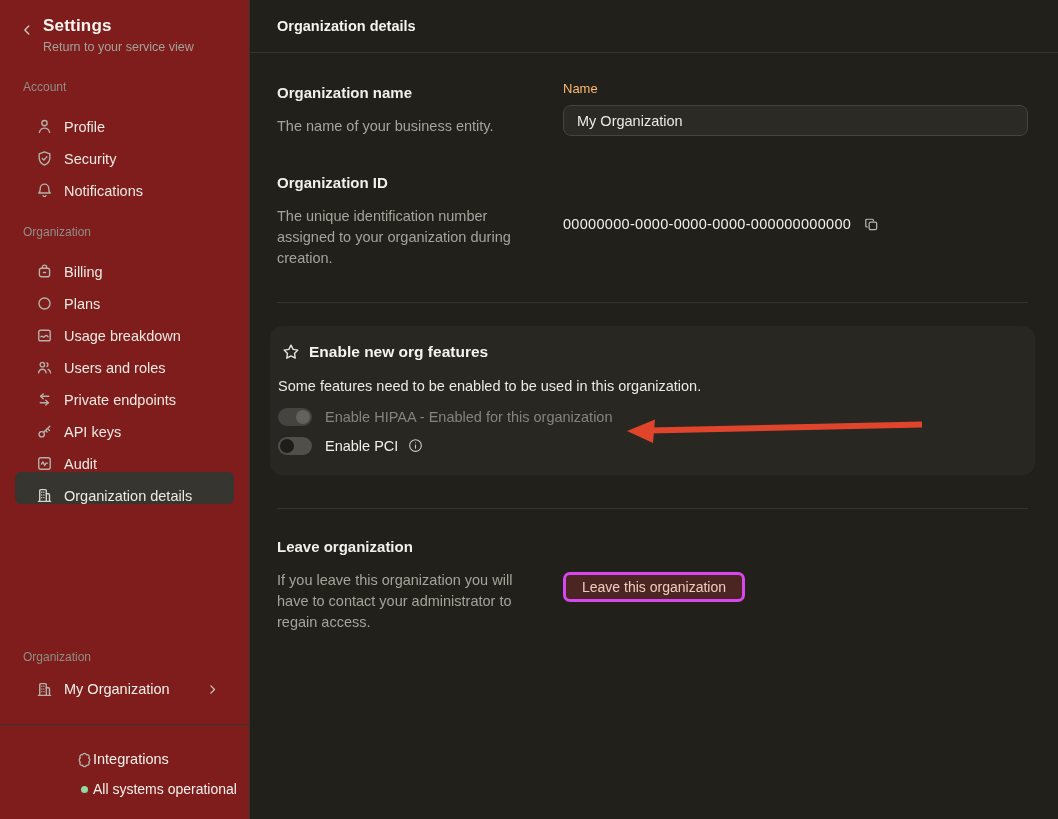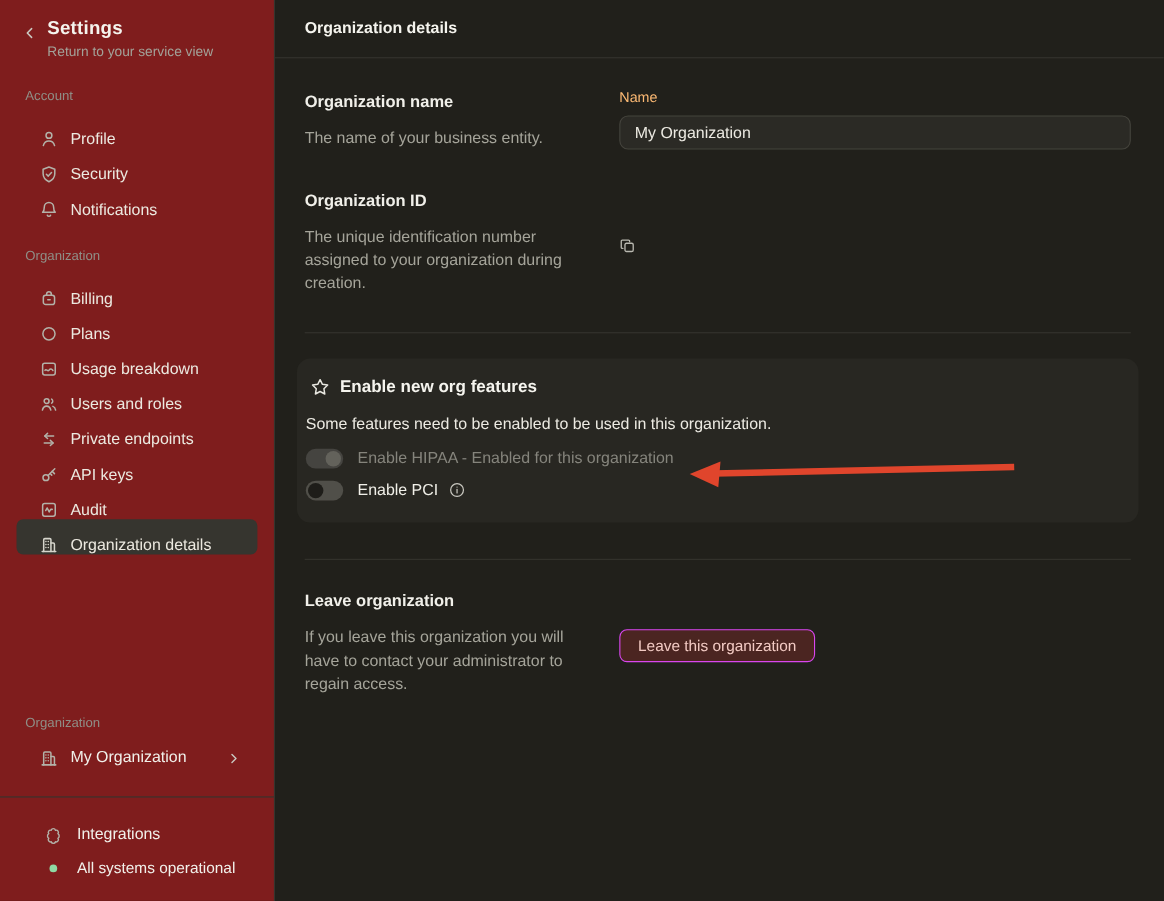--- a/index.html
+++ b/index.html
@@ -35,21 +35,21 @@
 
   .sb-bottom { margin-top:auto; }
   .org-row {
     display:flex; align-items:center; gap:11px;
     height:32px; padding:0 30px 0 36px; cursor:pointer; font-size:14.5px;
   }
   .org-row .ic { display:flex; color:#b3b2a9; }
   .org-row .chev { margin-left:auto; color:#c9c8c0; display:flex; }
   .sb-divider { border-top:1px solid #35342e; margin-top:19px; }
   .sb-footer { padding:19px 0 15px; }
-  .footer-row { display:flex; align-items:center; gap:13px; height:30px; padding-left:40px; font-size:14.5px; cursor:pointer; }
+  .footer-row { display:flex; align-items:center; gap:0; height:30px; padding-left:28px; font-size:14.5px; cursor:pointer;margin-left:48px; }
   .footer-row .ic { display:flex; color:#b3b2a9; }
   .status-dot { width:7px; height:7px; border-radius:50%; background:#8fd9a3; margin:0 5px; }
   .status-row { font-size:14px; }
 
   
   .main { flex:1; position:relative; display:flex; flex-direction:column; background:#21201b; }
   .main-header {
     height:53px; min-height:53px; border-bottom:1px solid #35342e;
     display:flex; align-items:center; padding-left:27px;
     font-size:14.5px; font-weight:700; color:#f5f4ee;
@@ -93,21 +93,21 @@
   .toggle.on-disabled .knob { left:18px; background:#63625b; }
   .toggle.off { background:#504f49; }
   .toggle.off .knob { left:2px; background:#1e1d19; }
   .toggle-label-muted { color:#85847c; font-size:14.5px; }
   .toggle-label { color:#f0efe8; font-size:14.5px; font-weight:500; }
   .info-btn { display:flex; color:#c9c8c0; margin-left:-3px; cursor:pointer; }
 
   .sec-leave { margin-top:29px; }
   .leave-btn {
     margin-top:34px; height:30px; padding:0 16px;
-    background:#4b2521; border:1px solid #d946ef; border-radius:7px;
+    background:#4b2521; border:3px solid #d946ef; border-radius:7px;
     color:#f2cac3; font-size:14px; cursor:pointer;
     font-family:"Liberation Sans", sans-serif;
   }
 
   .arrow-overlay { position:absolute; left:0; top:0; width:808px; height:819px; pointer-events:none; }
 </style>
 </head>
 <body>
 
 <div class="app">
@@ -290,20 +290,21 @@
         </div>
       </section>
 
       <section class="row sec-orgid">
         <div class="col-left">
           <div class="sec-heading">Organization ID</div>
           <div class="sec-desc">The unique identification number assigned to your organization during creation.</div>
         </div>
         <div class="col-right">
           <div class="id-value-row">
+            <span class="id-value">00000000-0000-0000-0000-000000000000</span>
             <span class="copy-btn">
               <svg width="15" height="15" viewBox="0 0 16 16" fill="none" stroke="currentColor" stroke-width="1.3" stroke-linecap="round" stroke-linejoin="round">
                   <rect x="5.5" y="5.5" width="8" height="8" rx="1.5"></rect>
                   <path d="M3.5 10.5h-.6a1 1 0 0 1-1-1V3.4a1 1 0 0 1 1-1h6.1a1 1 0 0 1 1 1v.6"></path>
                 </svg>
             </span>
           </div>
         </div>
       </section>
 

